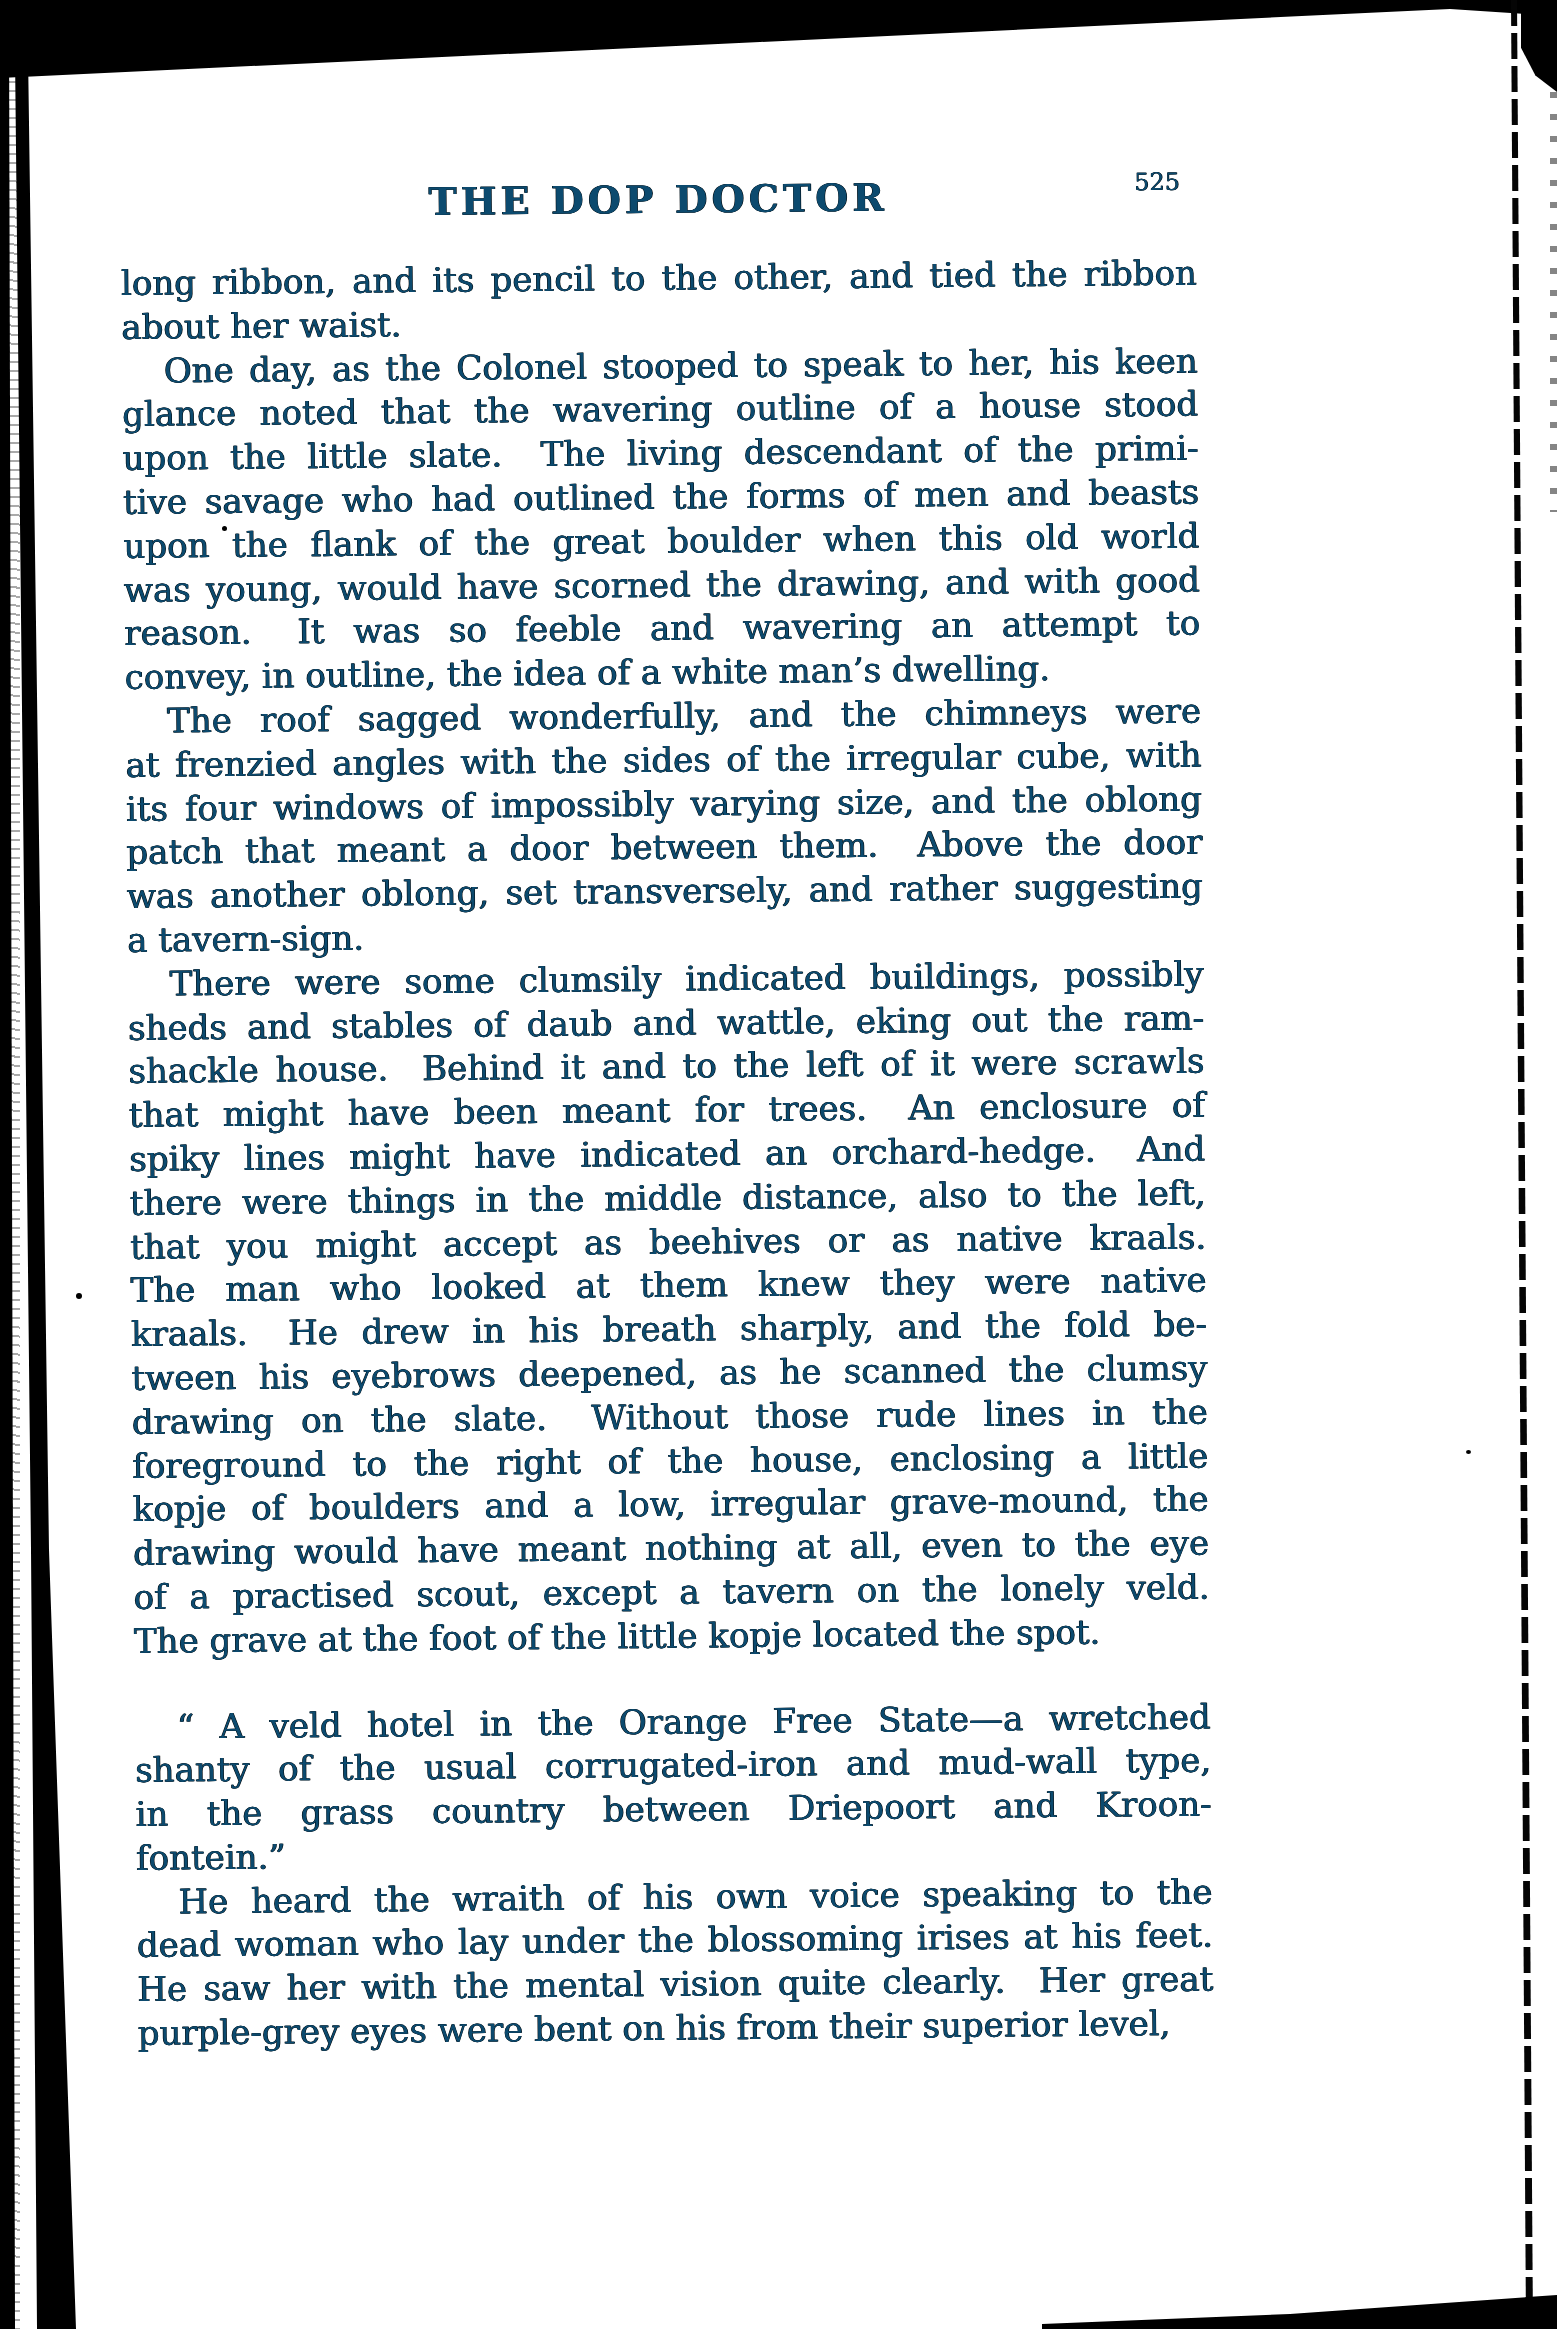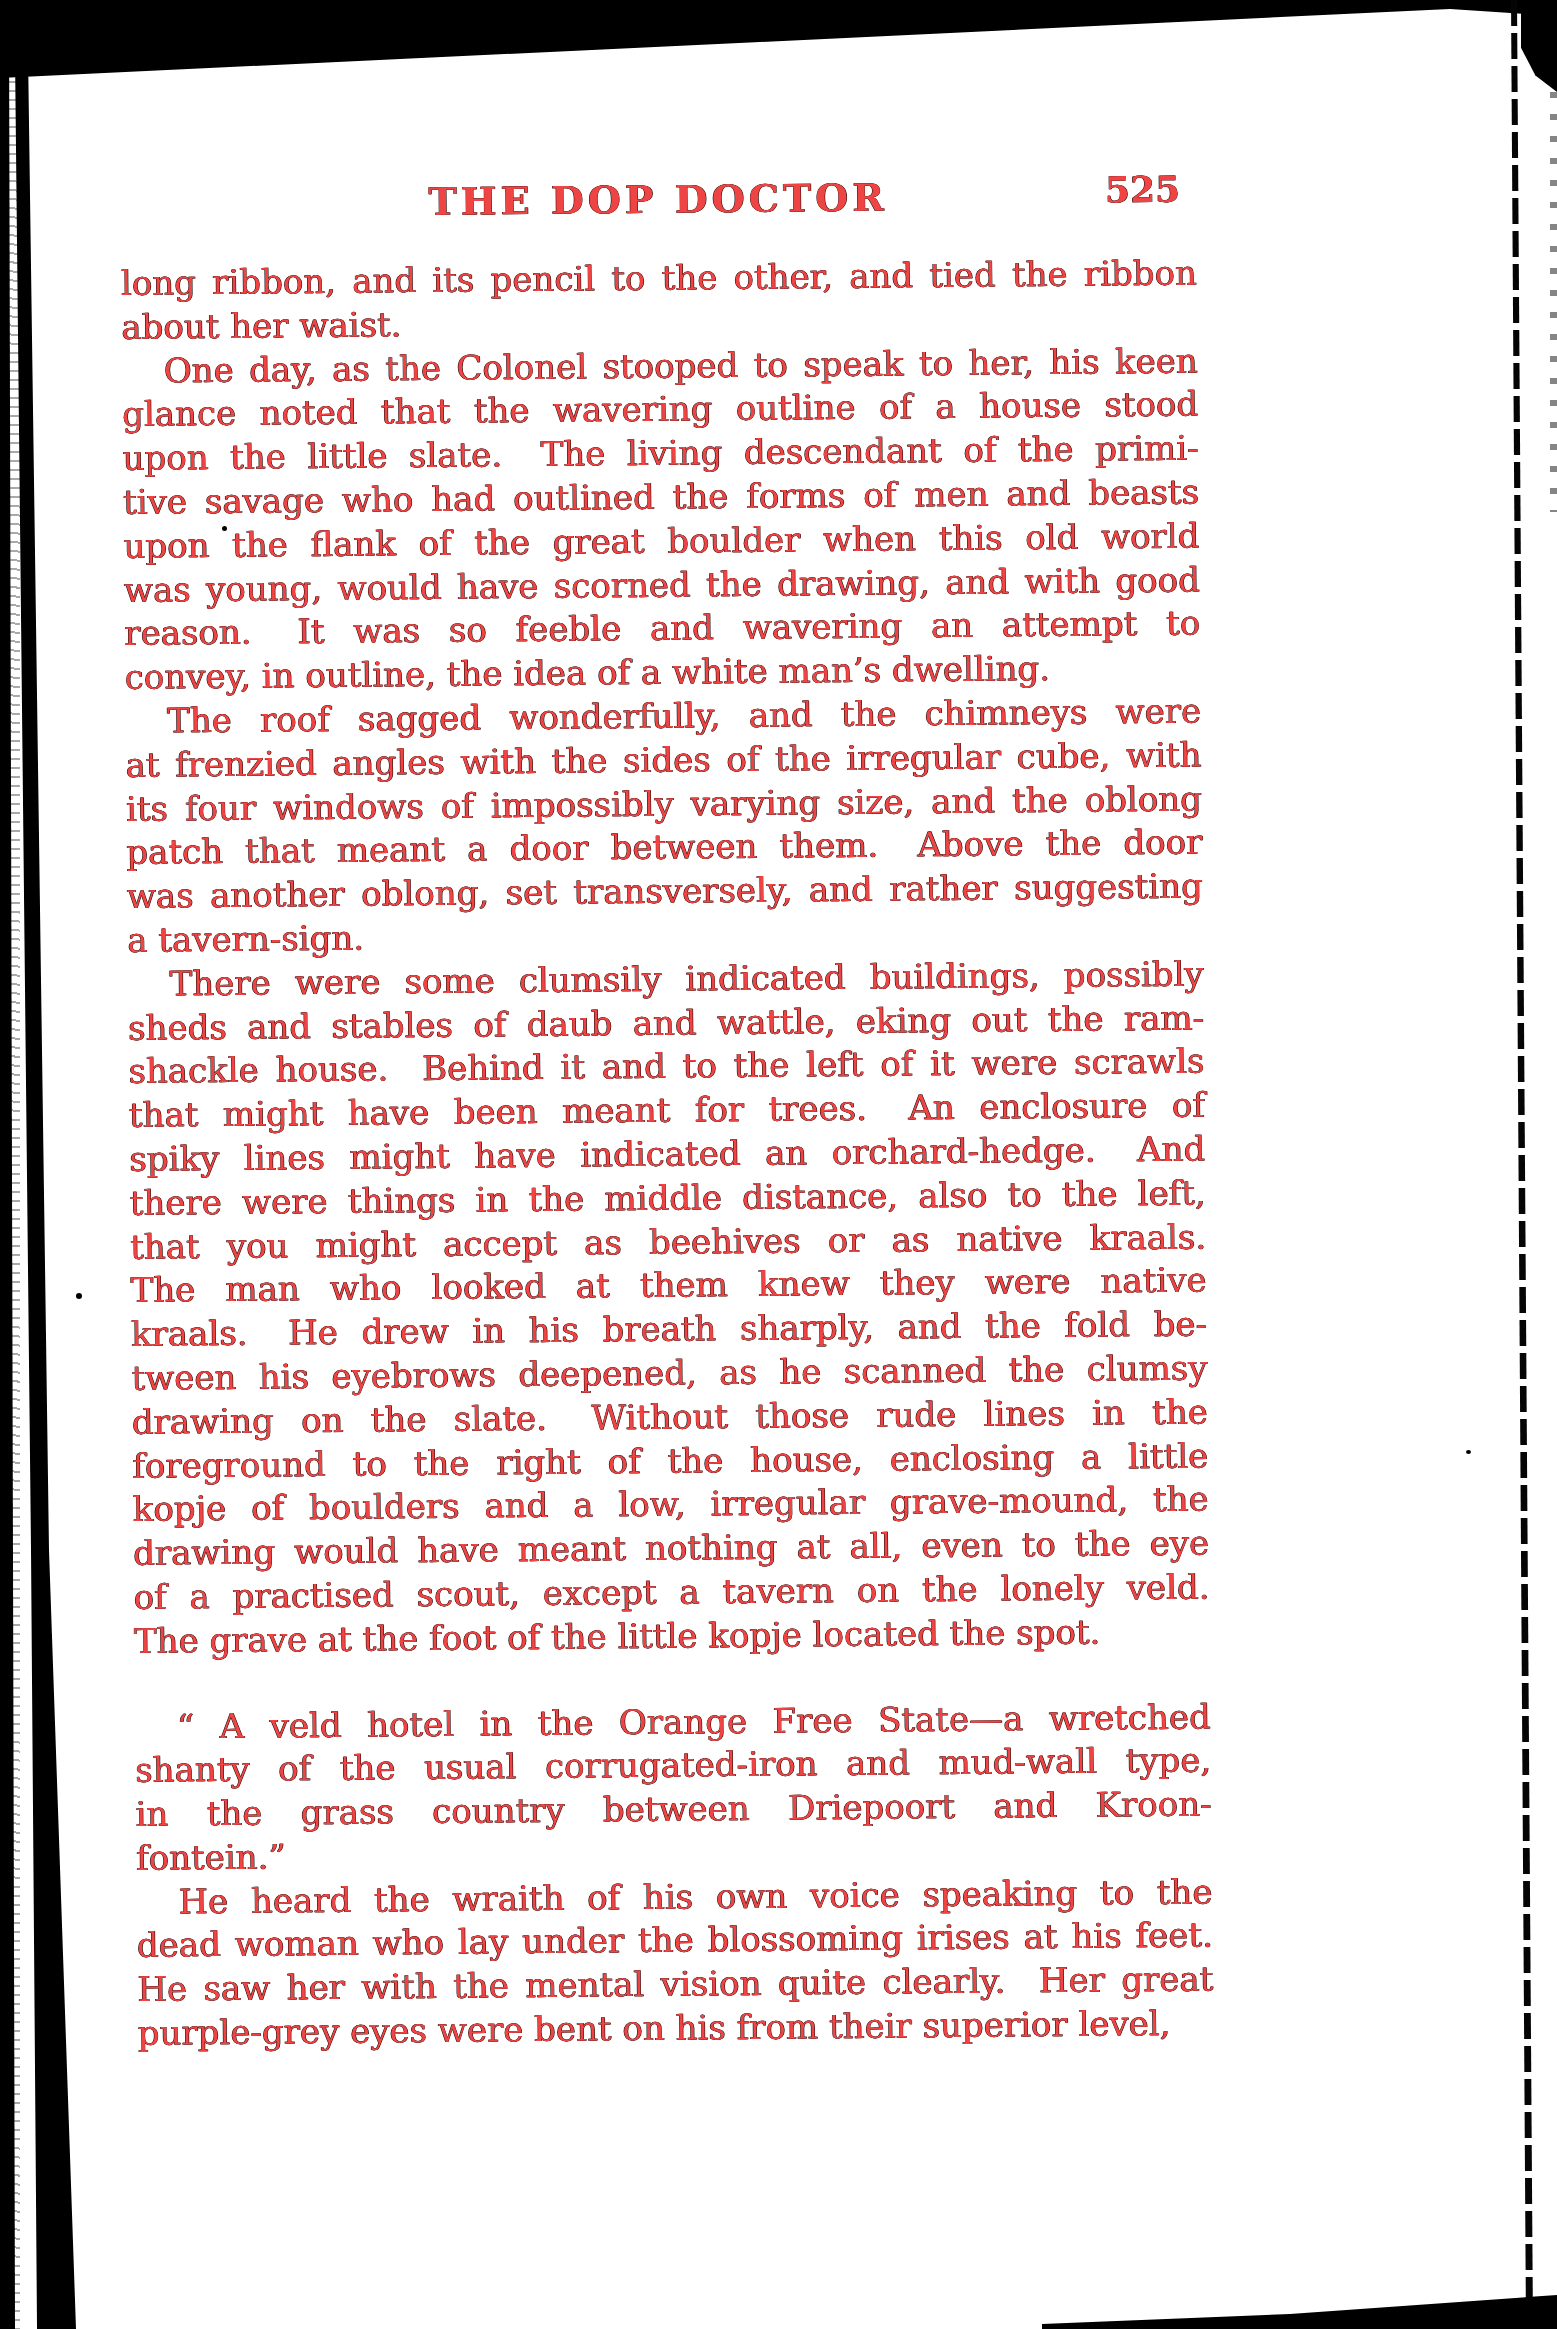--- a/index.html
+++ b/index.html
@@ -2,21 +2,21 @@
 <html><head>
 <meta charset="utf-8">
 <style>
   html,body{margin:0;padding:0;background:#fff;}
   .scan{
     position:relative;
     width:1557px;height:2329px;
     background:#ffffff;
     overflow:hidden;
     font-family:"DejaVu Serif","Liberation Serif",serif;
-    color:#ef4444;
+    color:#0c4a6e;
   }
   
   .art{position:absolute;inset:0;pointer-events:none;}
   .art-top{
     background:#000;
     clip-path:polygon(0 0,1557px 0,1557px 16px,1450px 9px,760px 42px,0 78px);
   }
   .art-left-line{
     background:#000;
     clip-path:polygon(0 18px,9px 20px,15px 2329px,0 2329px);
@@ -59,21 +59,21 @@
     transform-origin:0 0;
   }
   .header{position:relative;height:48px;}
   .header-title{
     position:absolute;left:0;right:0;text-align:center;
     font-size:38px;font-weight:bold;letter-spacing:4px;
     text-shadow:0.4px 0 0 #000,-0.4px 0 0 #000;
   }
   .header-num{
     position:absolute;right:16px;top:-4px;
-    font-size:36px;font-weight:bold;
+    font-size:24px;font-weight:normal;
     text-shadow:0.4px 0 0 #000,-0.4px 0 0 #000;
   }
   .body{margin-top:32px;font-size:34px;line-height:43.8px;}
   .line{
     text-align:justify;
     text-align-last:justify;
     text-shadow:0.45px 0 0 #000,-0.45px 0 0 #000;
   }
   .line.end{text-align-last:left;}
   .line.indent{text-indent:42px;}

